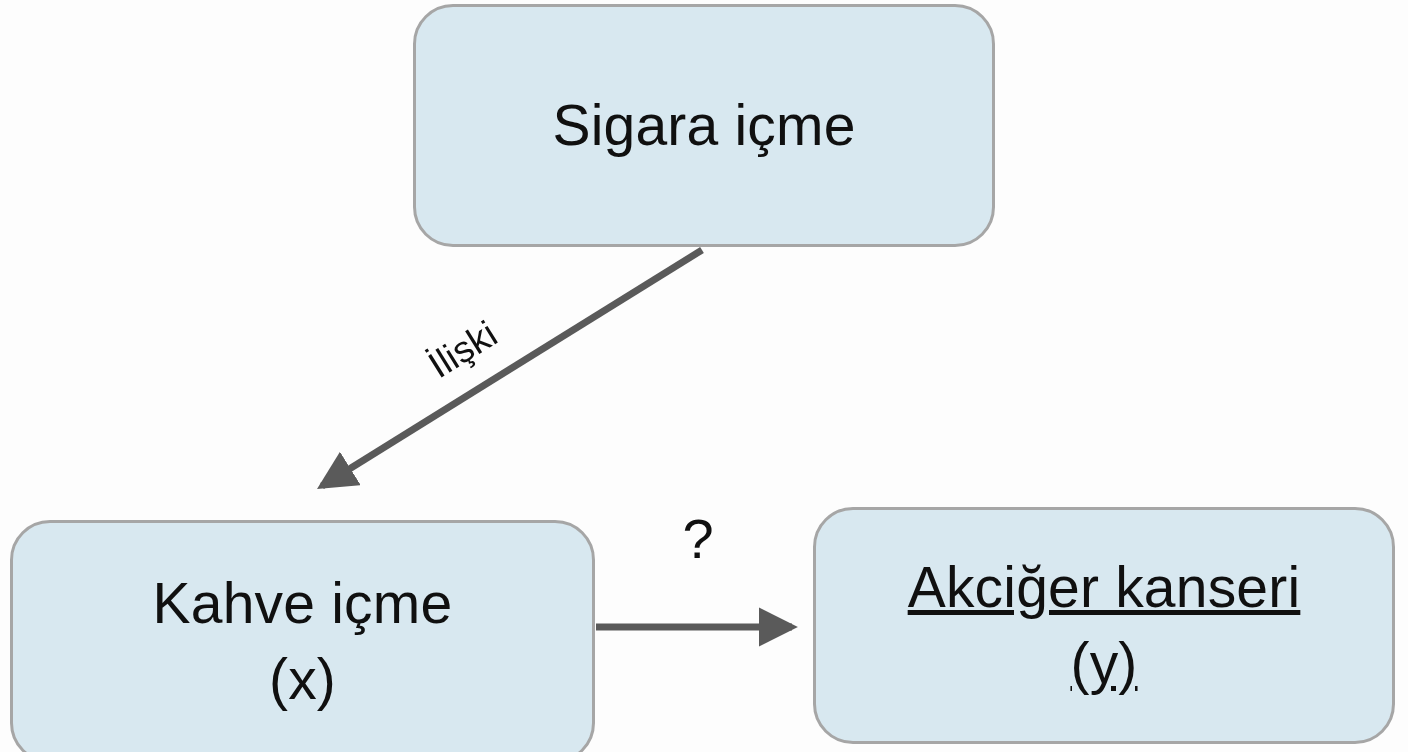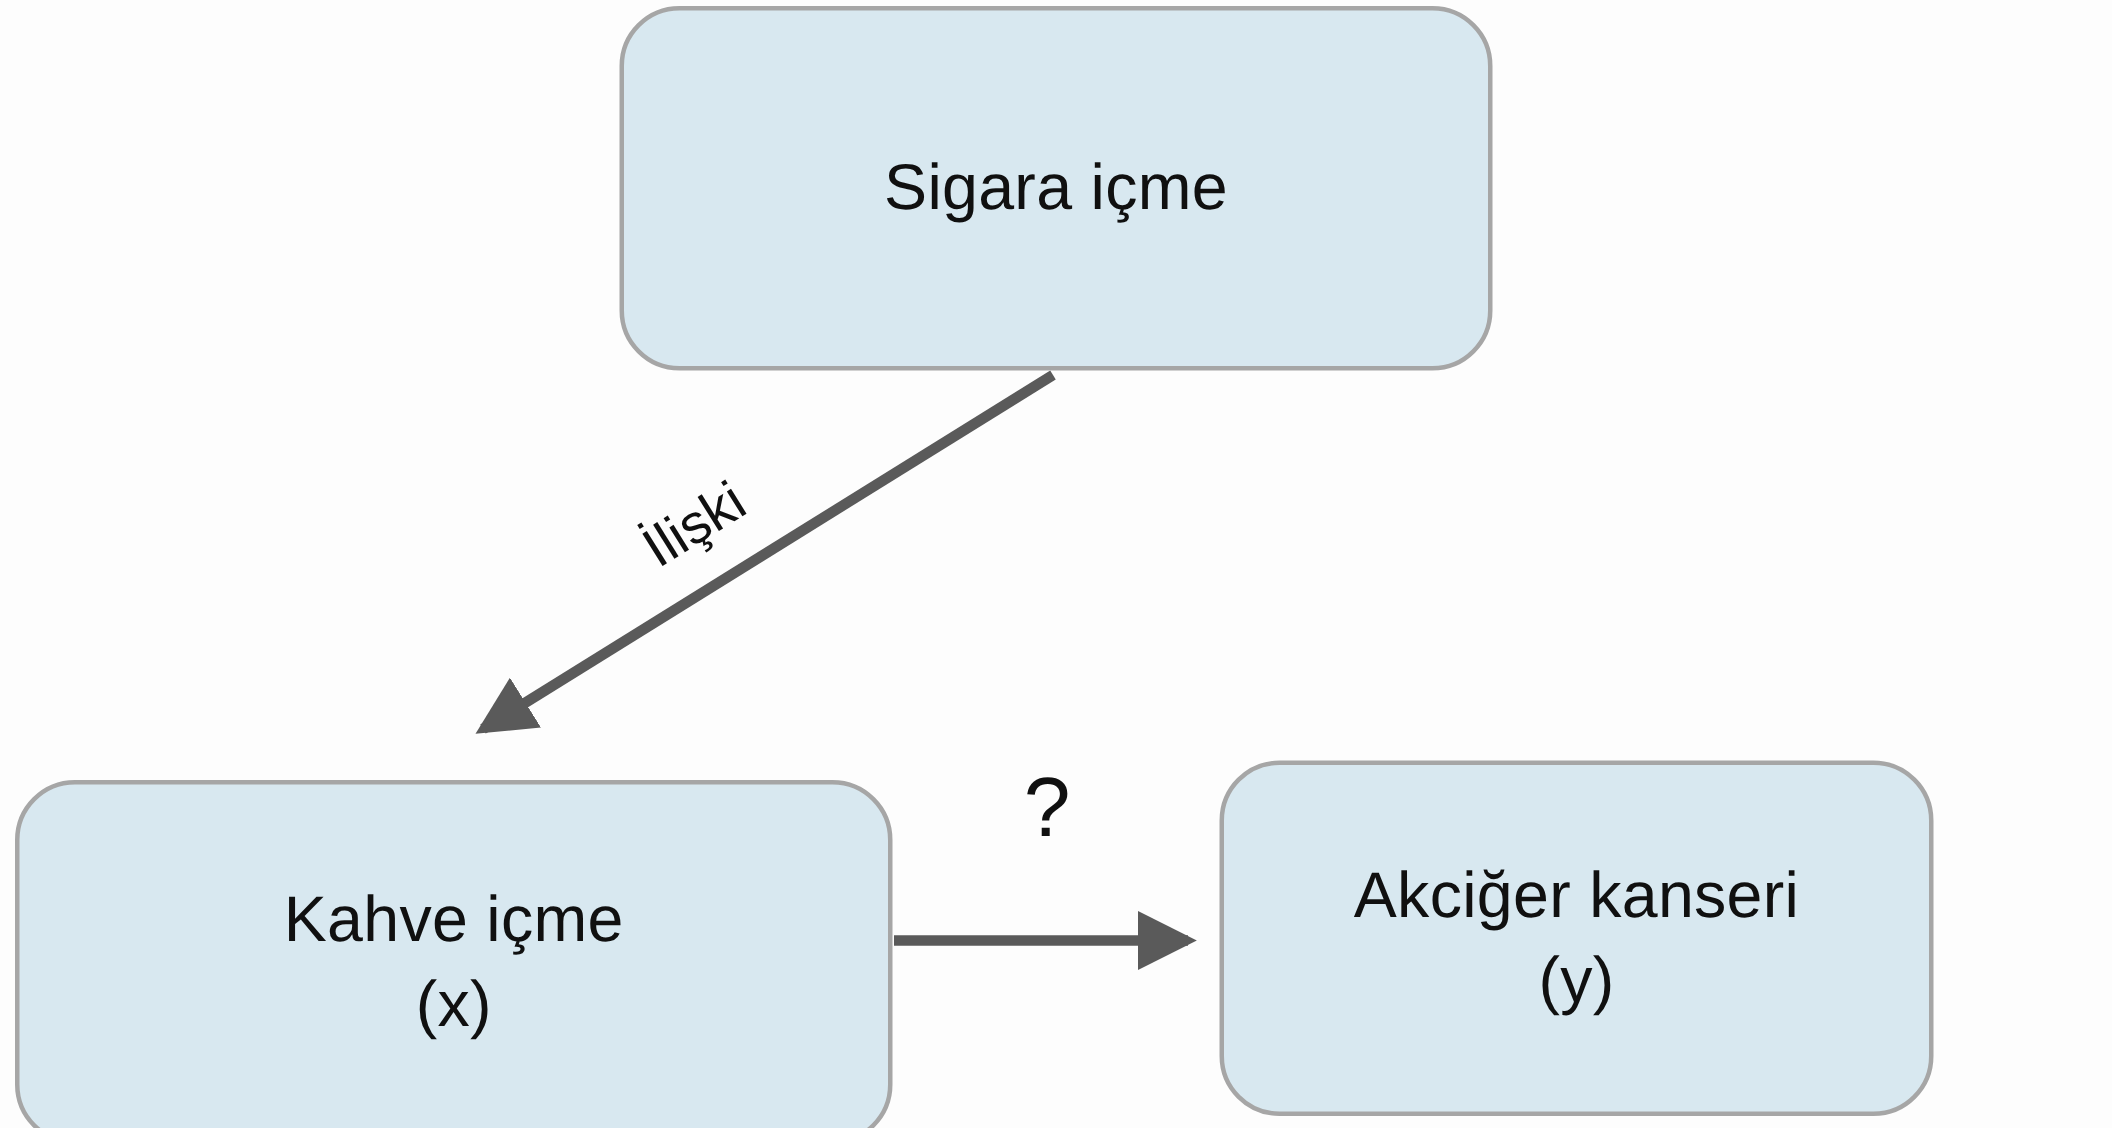--- a/index.html
+++ b/index.html
@@ -36,27 +36,27 @@
     position: absolute;
     background: var(--node-fill);
     border: 3px solid var(--node-border);
     border-radius: 40px;
     display: flex;
     flex-direction: column;
     align-items: center;
     justify-content: center;
     text-align: center;
     color: var(--text);
-    font-size: 43px;
+    font-size: 57px;
     line-height: 1.32;
     letter-spacing: 0.2px;
   }
   .node-confounder { left: 413px; top: 4px;   width: 582px; height: 243px; }
   .node-cause      { left: 10px;  top: 505px; width: 585px; height: 243px; margin-top: 15px; }
-  .node-effect     { left: 813px; top: 507px; width: 476px; height: 237px; }
+  .node-effect     { left: 813px; top: 507px; width: 582px; height: 237px; text-decoration: underline; }
   .edge-label {
     position: absolute;
     color: var(--text);
     white-space: nowrap;
   }
   .label-relationship {
     left: 463px; top: 350px;
     font-size: 37px;
     transform: translate(-50%, -50%) rotate(-32deg);
   }

